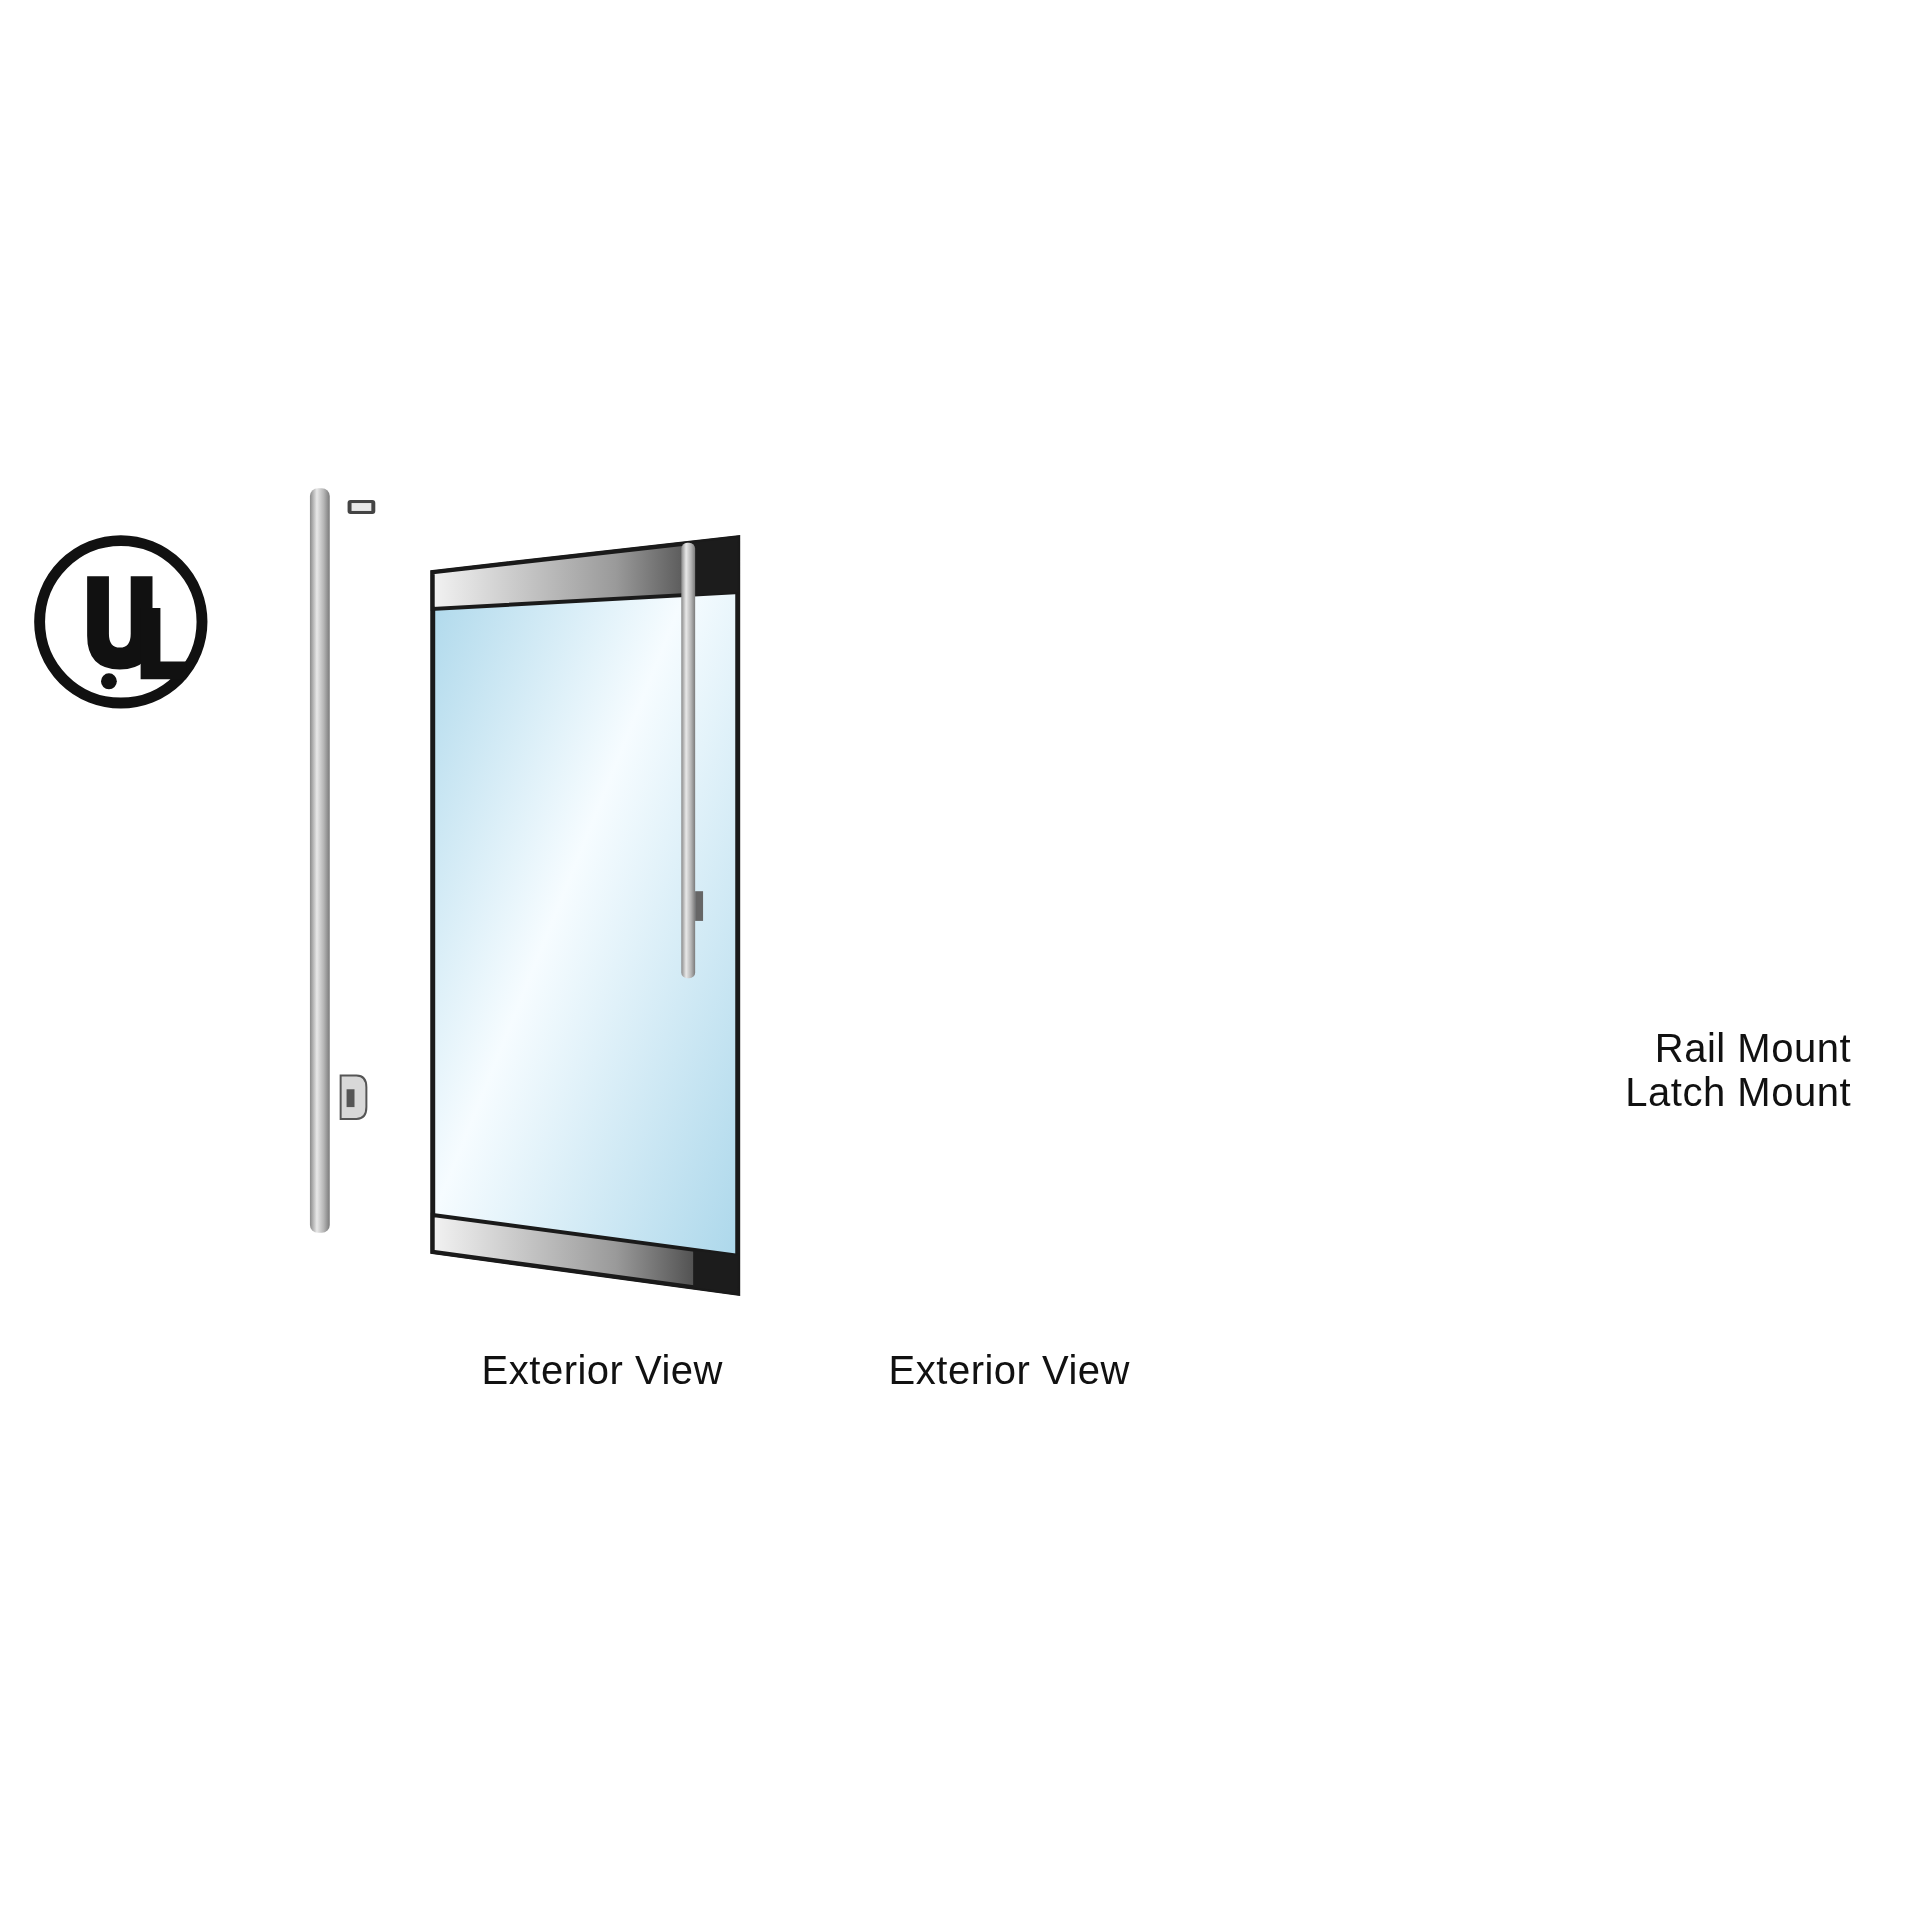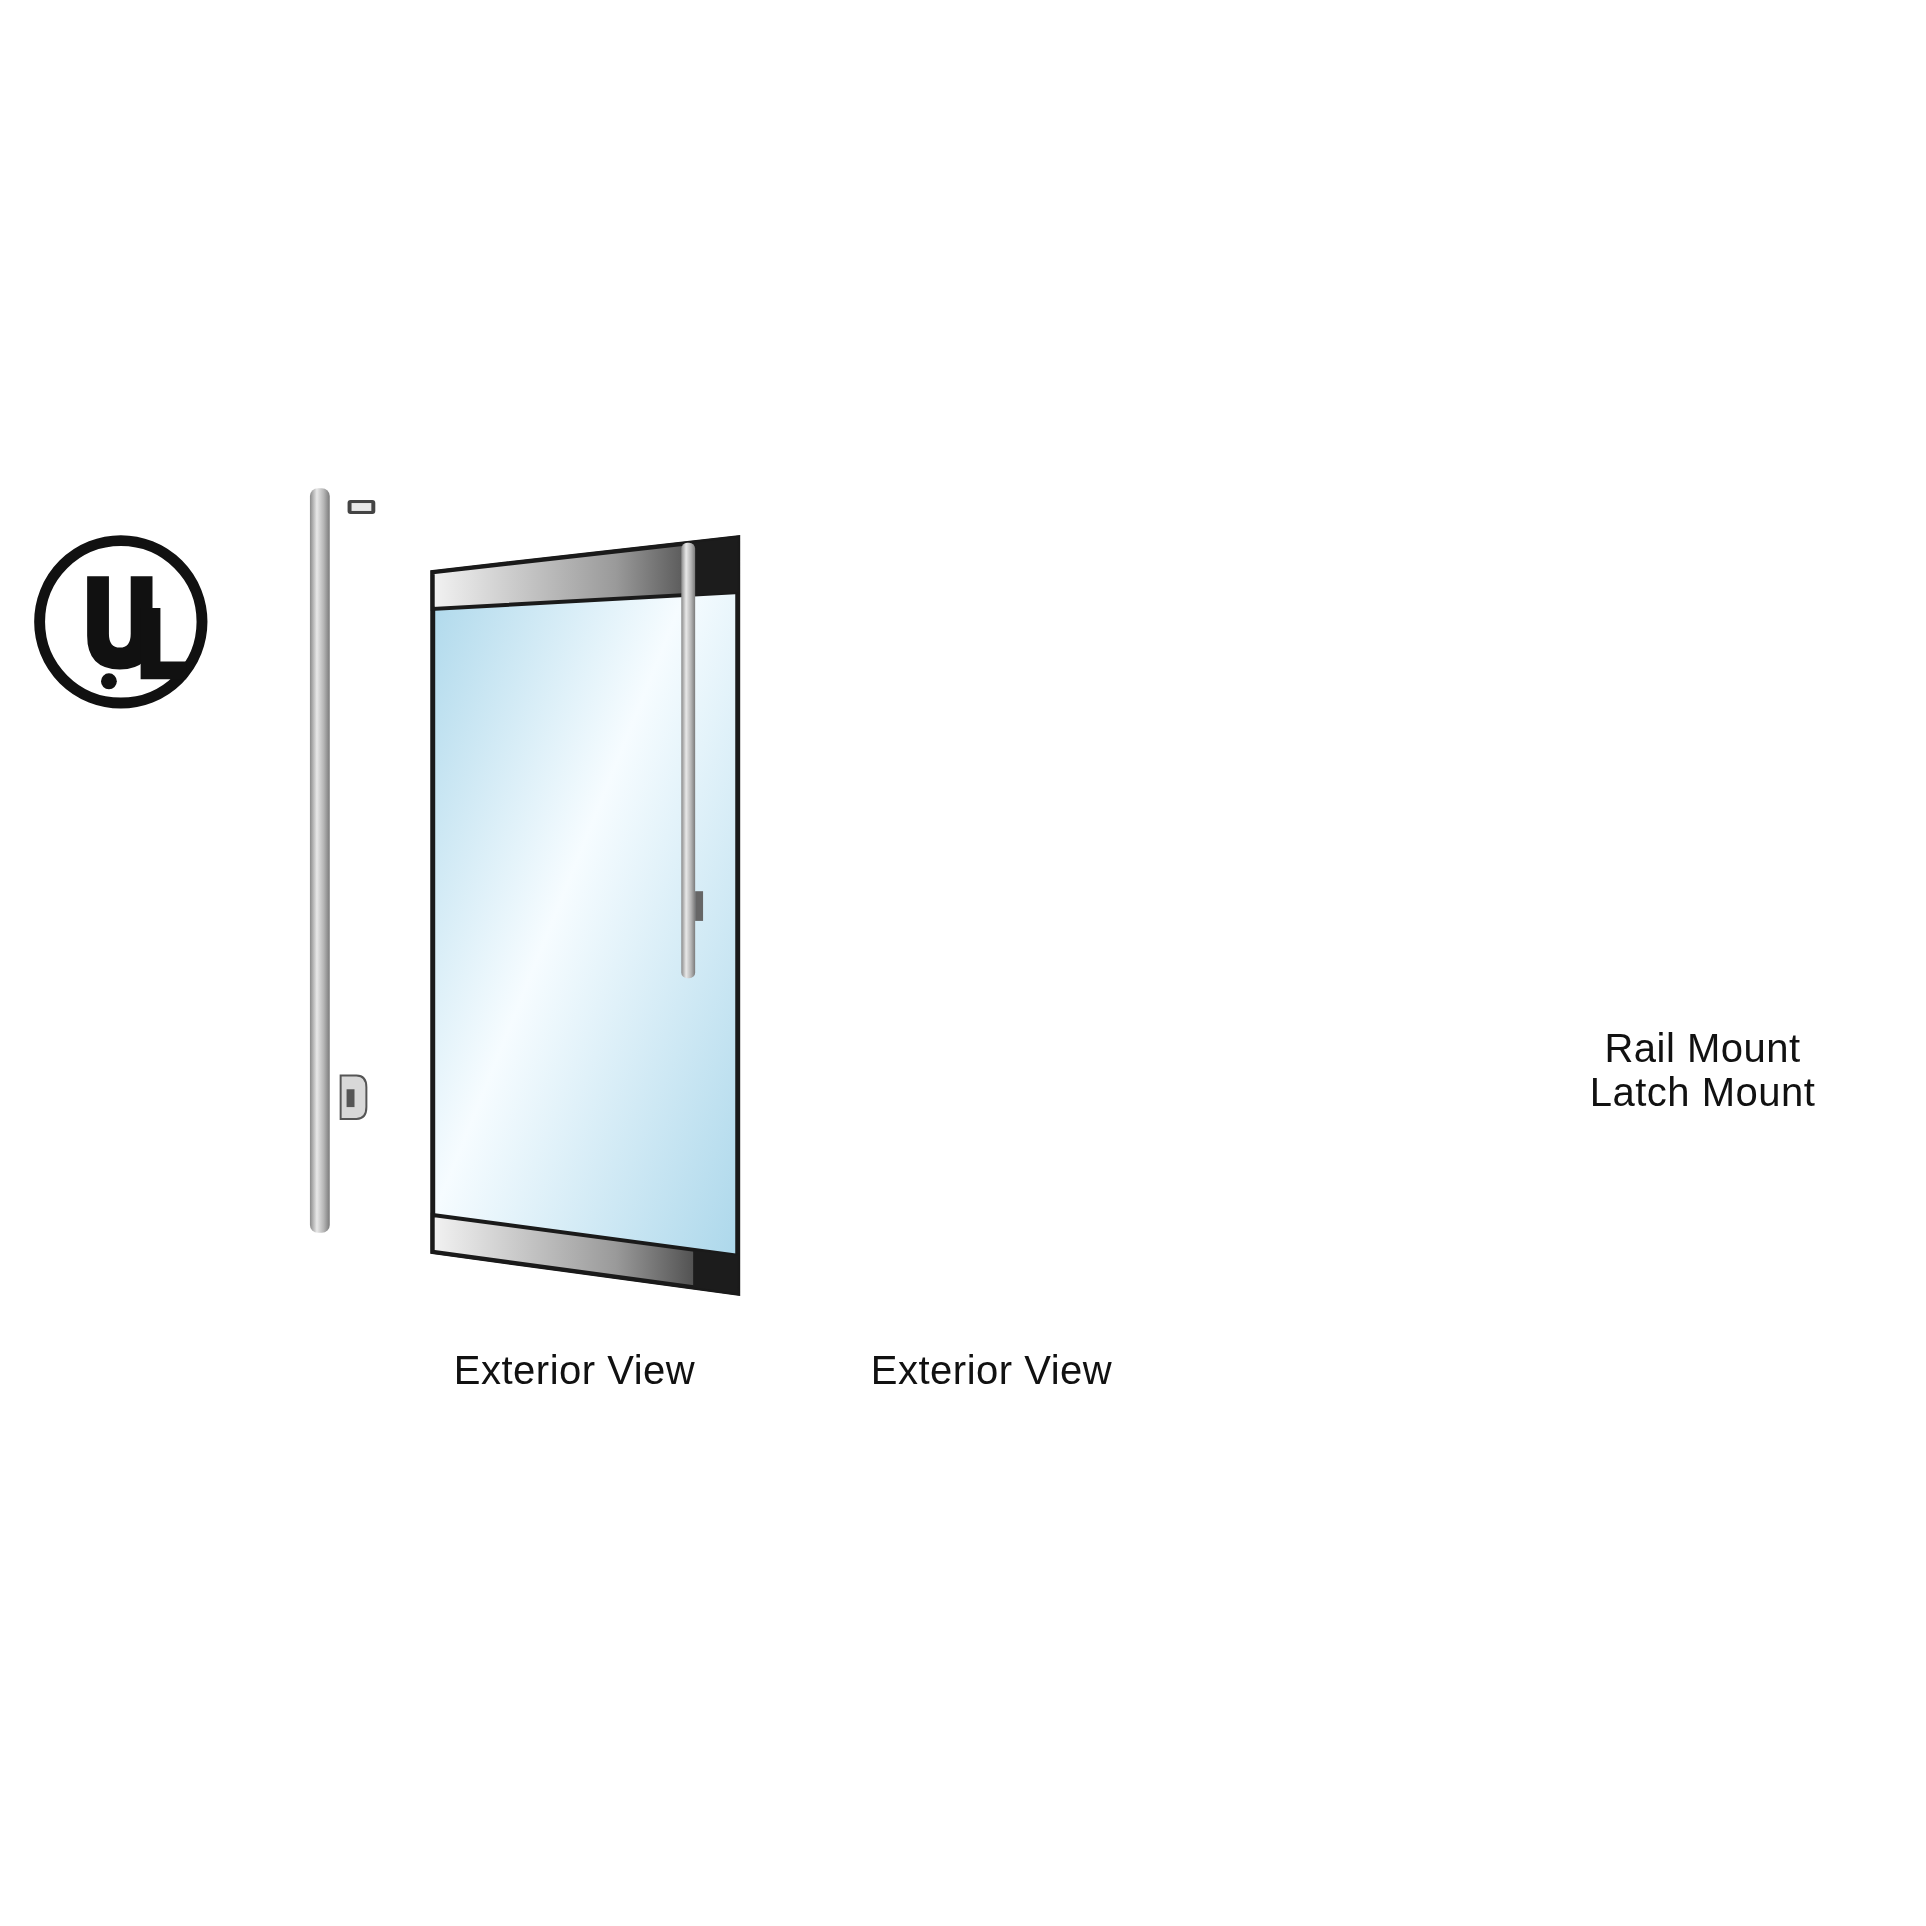--- a/index.html
+++ b/index.html
@@ -1,24 +1,24 @@
 <!DOCTYPE html>
 <html><head>
 <meta charset="utf-8">
 <style>
   html, body { margin: 0; padding: 0; background: #ffffff; }
   body { width: 1927px; height: 1927px; position: relative; overflow: hidden;
          font-family: "Liberation Sans", sans-serif; }
   #stage { position: absolute; left: 0; top: 0; width: 1927px; height: 1927px; }
   .label { position: absolute; color: #111111; font-family: "Liberation Sans", sans-serif;
            font-size: 40px; line-height: 44px; white-space: nowrap; letter-spacing: 0.5px; }
-  .label.center { text-align: center; }
+  .label.center { text-align: right; }
   #lbl-exterior { left: 426px; top: 1348px; width: 297px; }
   #lbl-interior { left: 853px; top: 1348px; width: 277px; }
-  #lbl-detail { left: 1554px; top: 1026px; width: 297px; text-align: center; line-height: 44px; }
+  #lbl-detail { left: 1554px; top: 1026px; width: 297px; text-align: right; line-height: 44px; }
   #lbl-detail span { display: block; }
 </style>
 </head>
 <body>
 
 
 
 <svg id="stage" viewBox="0 0 1946 1946" xmlns="http://www.w3.org/2000/svg">
   <defs>
     <linearGradient id="glassGrad" x1="0" y1="0" x2="1" y2="1">

